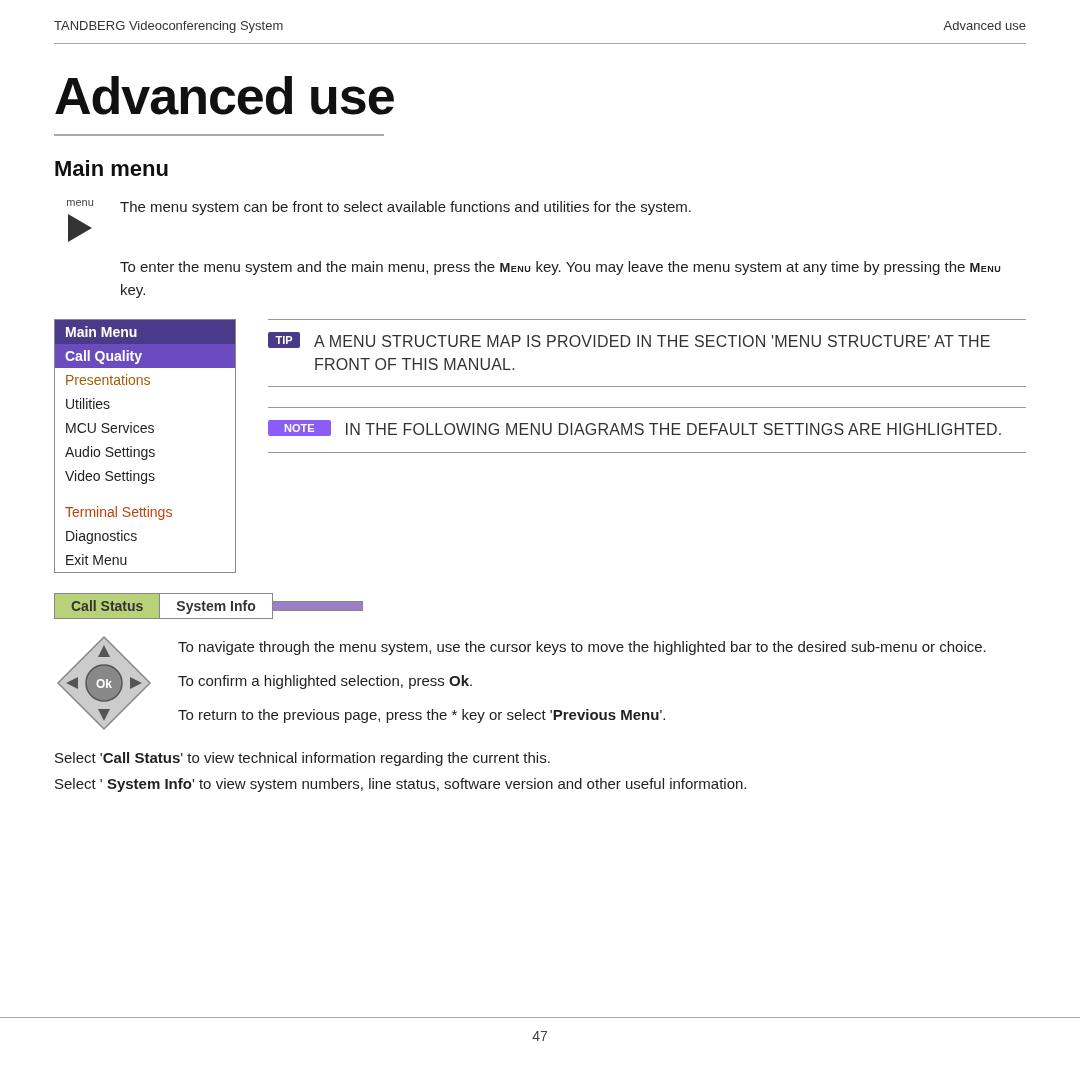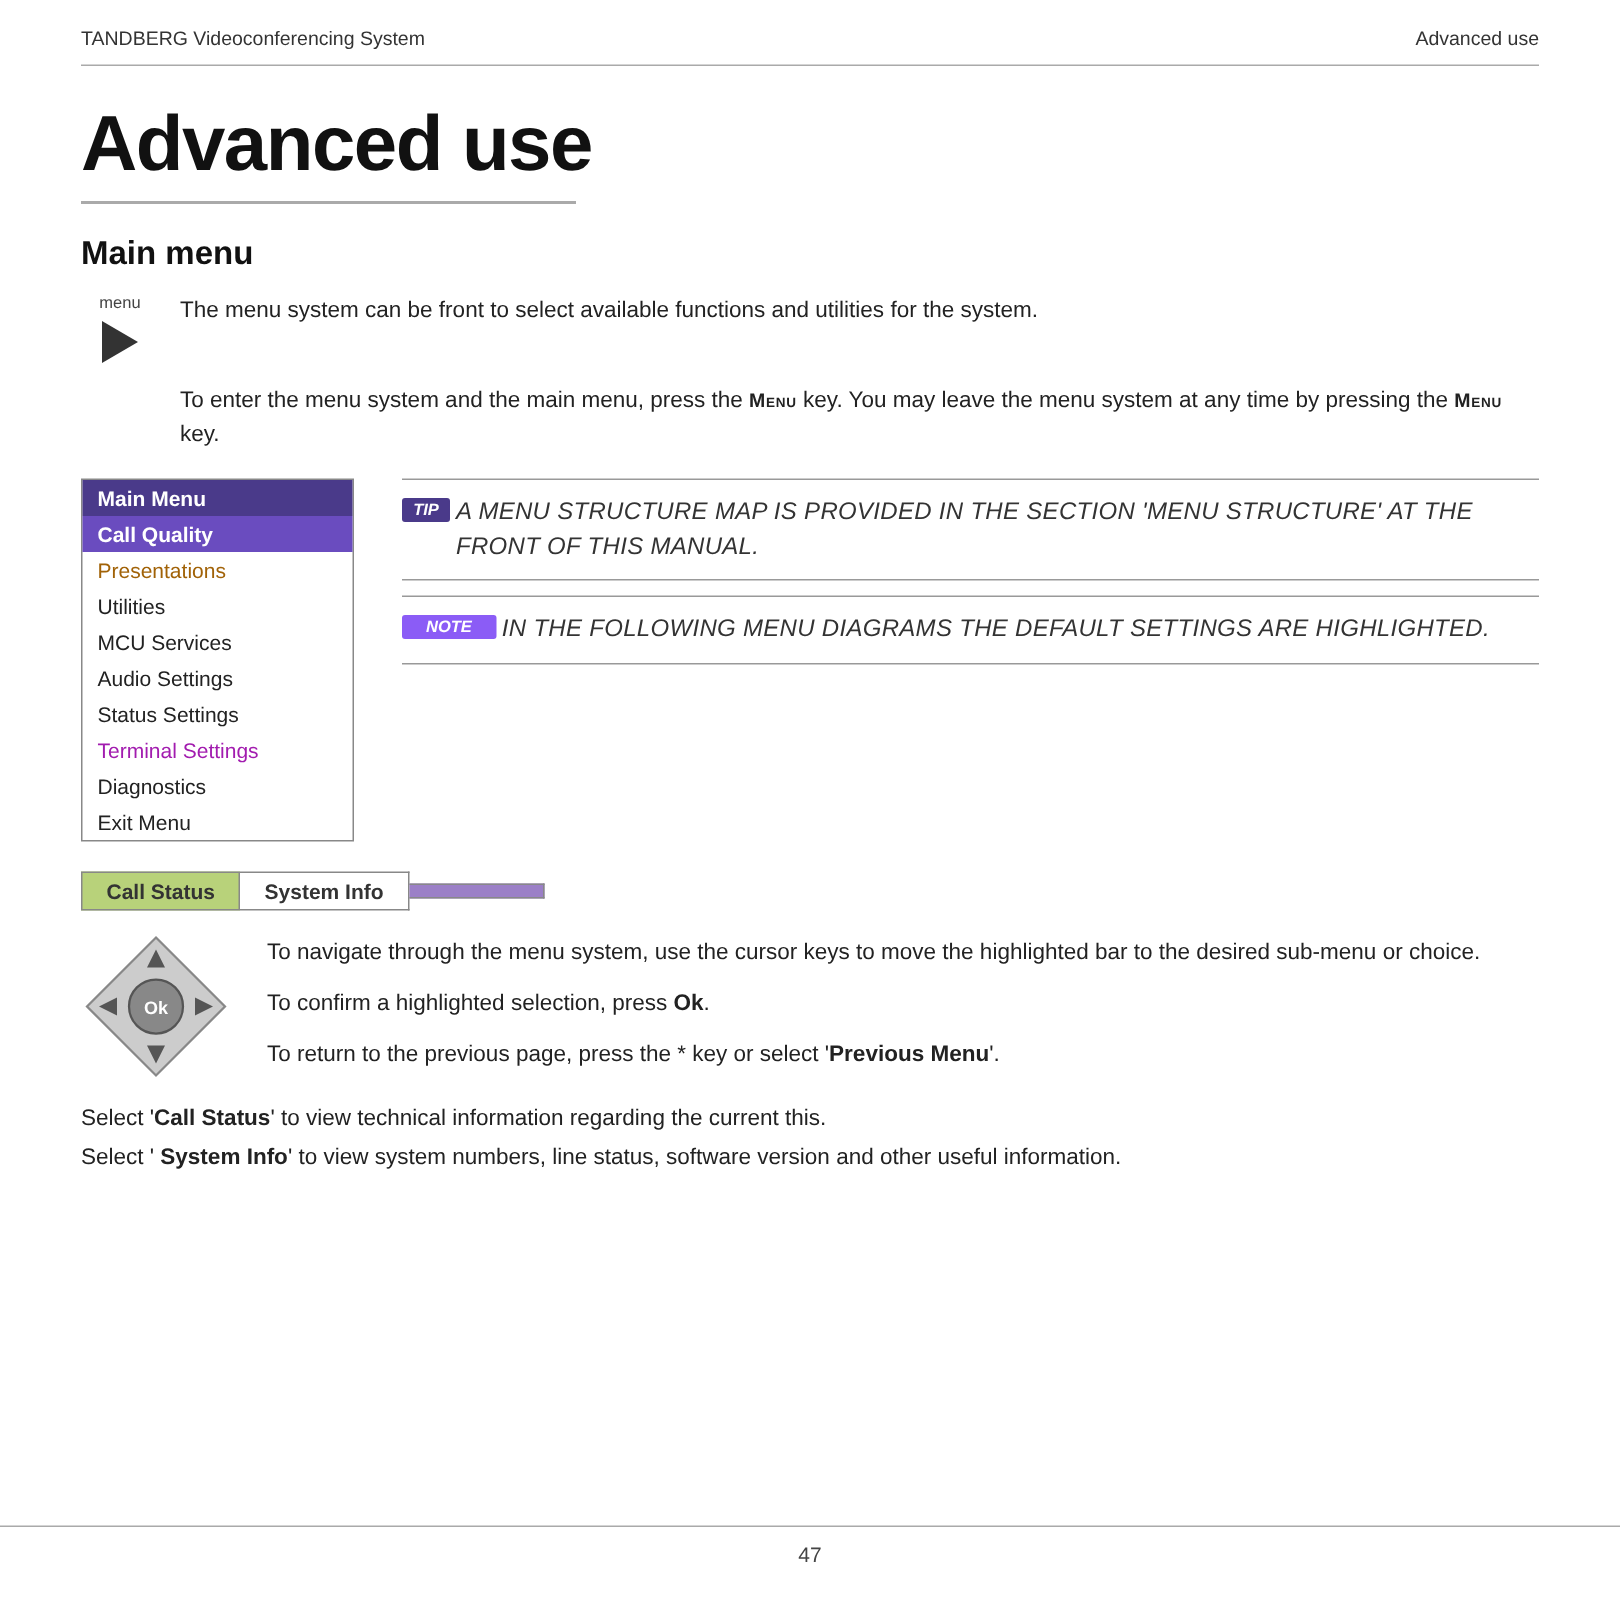--- a/index.html
+++ b/index.html
@@ -122,25 +122,24 @@
     .tips-area {
       flex: 1;
       display: flex;
       flex-direction: column;
       gap: 0;
     }
     .tip-box {
       border-top: 1.5px solid #999;
       border-bottom: 1.5px solid #999;
       padding: 10px 0 10px 0;
-      margin-bottom: 10px;
-      display: flex;
-      gap: 4px;
+      margin-bottom: 20px;
+      display: flex;
+      gap: 14px;
       align-items: flex-start;
-      font-style: italic;
     }
     .tip-label {
       background: #4a3a8a;
       color: #fff;
       font-size: 11px;
       font-weight: 800;
       padding: 2px 7px;
       border-radius: 2px;
       min-width: 32px;
       text-align: center;
@@ -257,22 +256,22 @@
   <div class="content-area">
 
     <div class="menu-box">
 
     <div class="menu-item" style="background: rgb(74, 58, 138); color: rgb(255, 255, 255); font-weight: 700;">Main Menu</div>
         <div class="menu-item" style="background: rgb(106, 76, 191); color: rgb(255, 255, 255); font-weight: 700;">Call Quality</div>
         <div class="menu-item" style="color: #a16207;">Presentations</div>
         <div class="menu-item" style="color: rgb(34, 34, 34);">Utilities</div>
         <div class="menu-item" style="color: rgb(34, 34, 34);">MCU Services</div>
         <div class="menu-item" style="color: rgb(34, 34, 34);">Audio Settings</div>
-        <div class="menu-item" style="color: rgb(34, 34, 34);">Status Settings</div>
-        <div class="menu-item" style="color: #a21caf;">Terminal Settings</div>
+        <div class="menu-item" style="color: rgb(34, 34, 34);">Video Settings</div>
+        <div class="menu-item" style="color: #c2410c; margin-top: 12px;">Terminal Settings</div>
         <div class="menu-item" style="color: rgb(34, 34, 34);">Diagnostics</div>
         <div class="menu-item" style="color: rgb(34, 34, 34);">Exit Menu</div>
       </div>
 
     <div class="tips-area">
       <div class="tip-box">
         <span class="tip-label">TIP</span>
         <span class="tip-text">A menu structure map is provided in the section 'Menu structure' at the front of this manual.</span>
       </div>
       <div class="tip-box">

